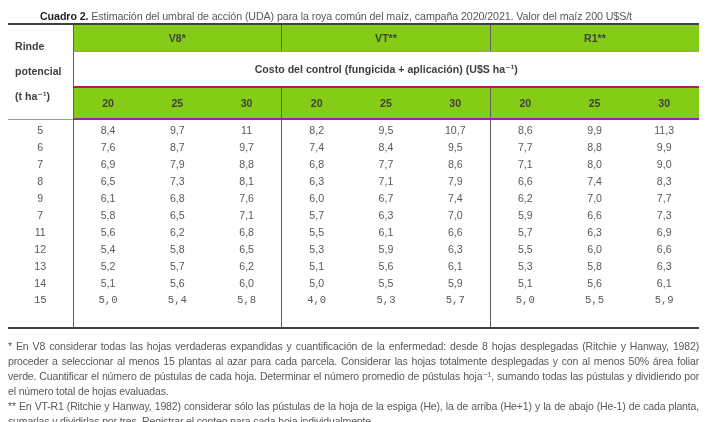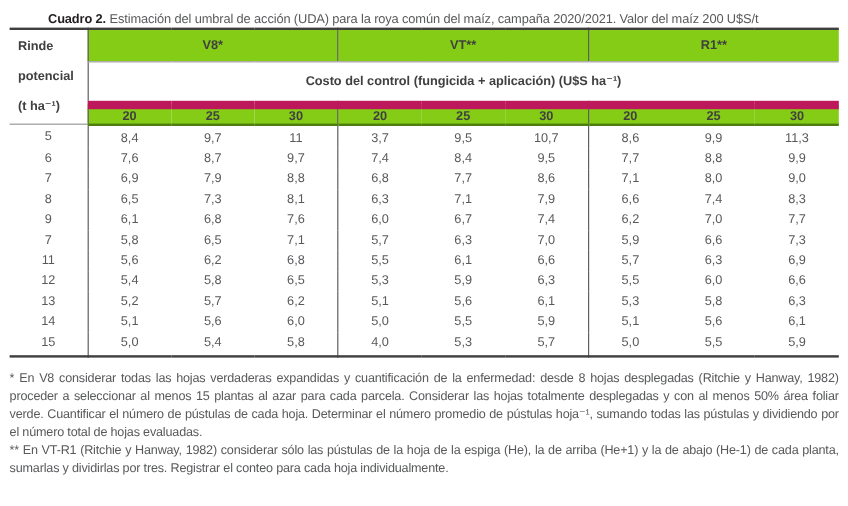--- a/index.html
+++ b/index.html
@@ -44,22 +44,22 @@
 
   thead th {
     font-weight: bold;
     color: #404040;
     font-size: 10.6px;
     background: #84cc16;
     text-align: center;
     vertical-align: middle;
   }
   tr.stage-row th { height: 27px; border-bottom: 1px solid #9a9a9a; }
-  tr.cost-row th  { height: 36px; border-bottom: 7px solid #be185d; background: #ffffff; }
-  tr.num-row th   { height: 16px; border-bottom: 2px solid #4d7c0f; }
+  tr.cost-row th  { height: 36px; border-bottom: 2px solid #be185d; background: #ffffff; }
+  tr.num-row th   { height: 32px; border-bottom: 2px solid #a21caf; }
 
   th.rinde-header {
     background: #ffffff;
     text-align: left;
     padding-left: 7px;
     border-bottom: 2px solid #3f3f3f;
     font-size: 10.6px;
   }
   th.rinde-header .hline { display: block; line-height: 25px; }
 
@@ -69,21 +69,21 @@
     font-weight: normal;
     font-size: 10.6px;
     color: #58595b;
     text-align: center;
     vertical-align: middle;
     height: 17px;
     line-height: 17px;
     padding: 0;
   }
   tbody tr:first-child th, tbody tr:first-child td { padding-top: 2px; }
-  tbody tr:last-child th, tbody tr:last-child td { padding-bottom: 2px; }
+  tbody tr:last-child th, tbody tr:last-child td { padding-bottom: 18px; font-family: Liberation Mono, monospace; }
 
   
   .footnotes {
     margin-top: 10px;
     width: 691px;
     font-size: 10.5px;
     line-height: 15px;
     letter-spacing: -0.15px;
     text-align: justify;
     color: #58595b;
@@ -139,21 +139,21 @@
         <th>25</th>
         <th>30</th>
       </tr>
     </thead>
     <tbody>
         <tr>
           <th>5</th>
           <td class="grp-sep">8,4</td>
           <td>9,7</td>
           <td>11</td>
-          <td class="grp-sep">3,7</td>
+          <td class="grp-sep">8,2</td>
           <td>9,5</td>
           <td>10,7</td>
           <td class="grp-sep">8,6</td>
           <td>9,9</td>
           <td>11,3</td>
         </tr>
         <tr>
           <th>6</th>
           <td class="grp-sep">7,6</td>
           <td>8,7</td>

